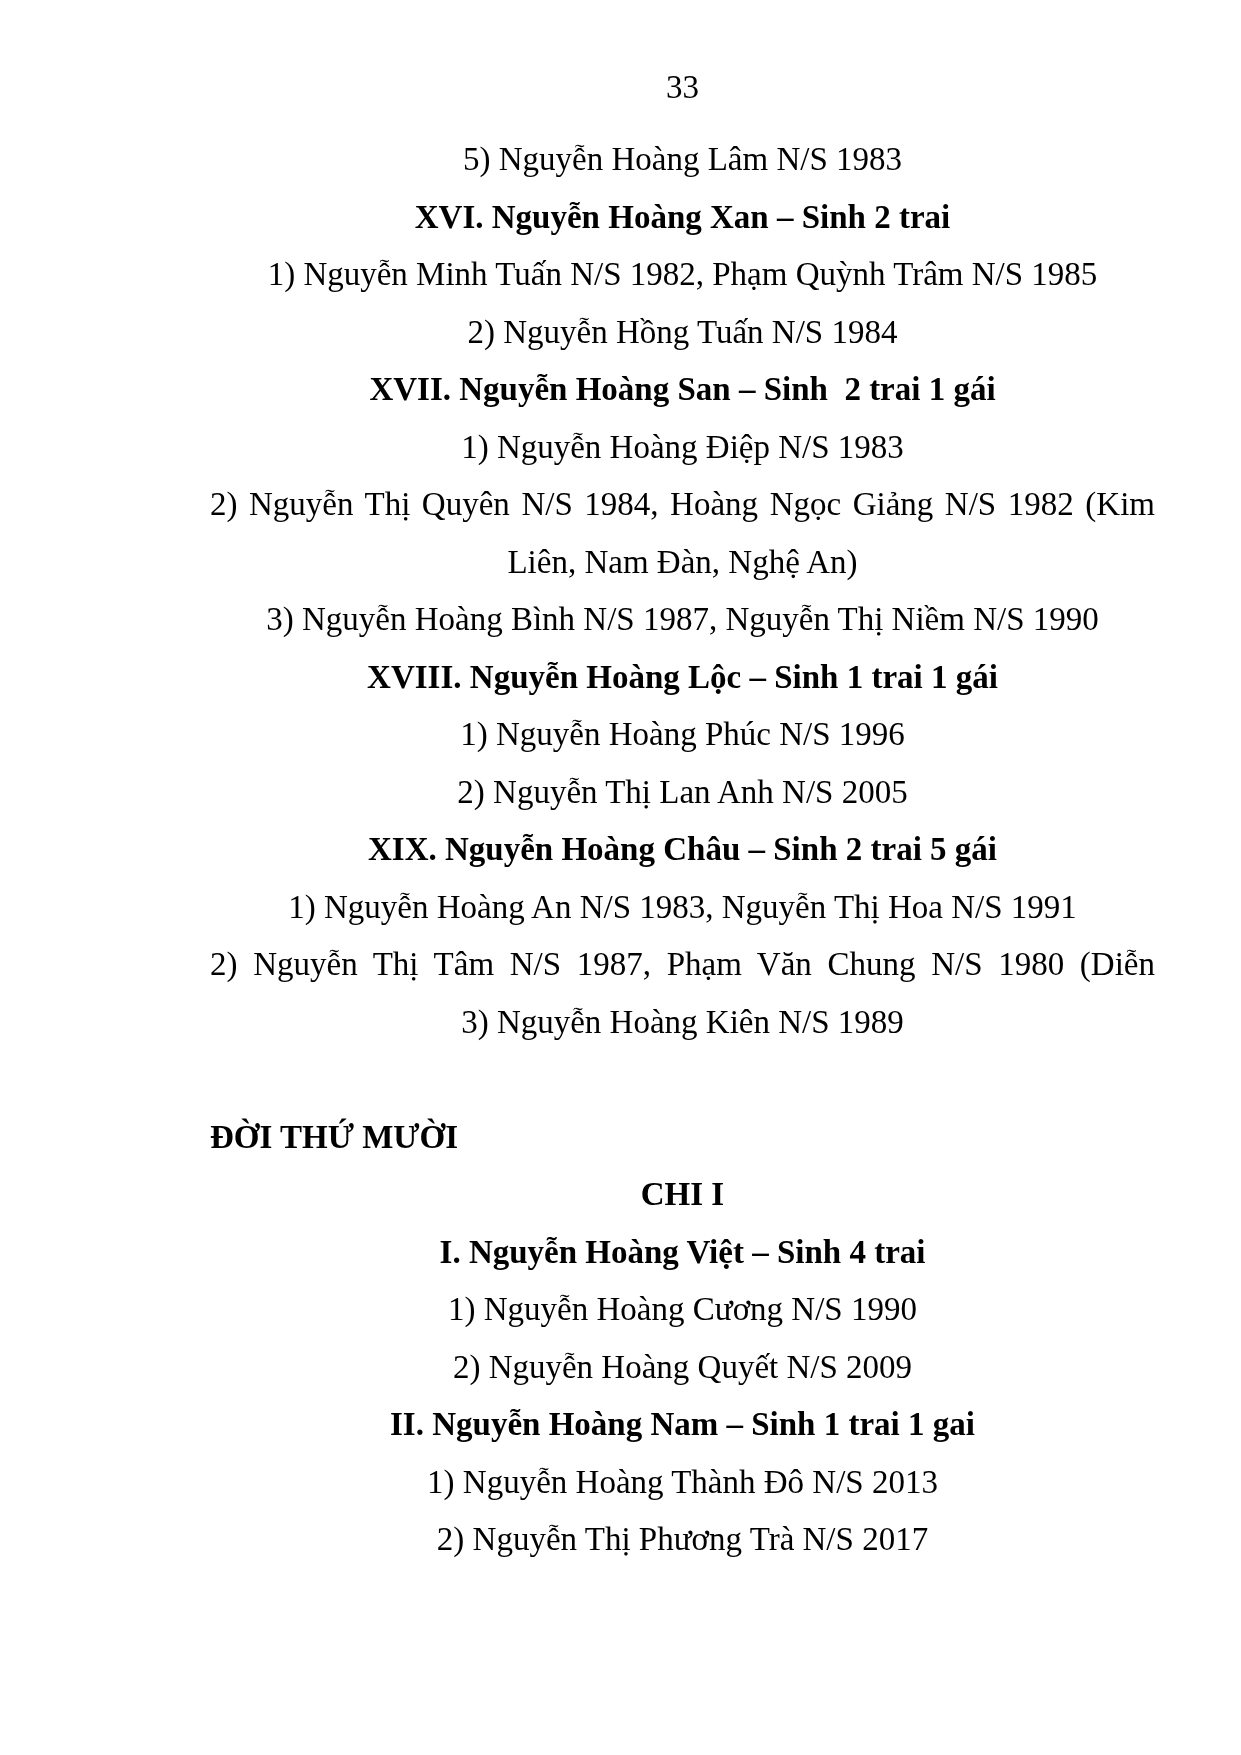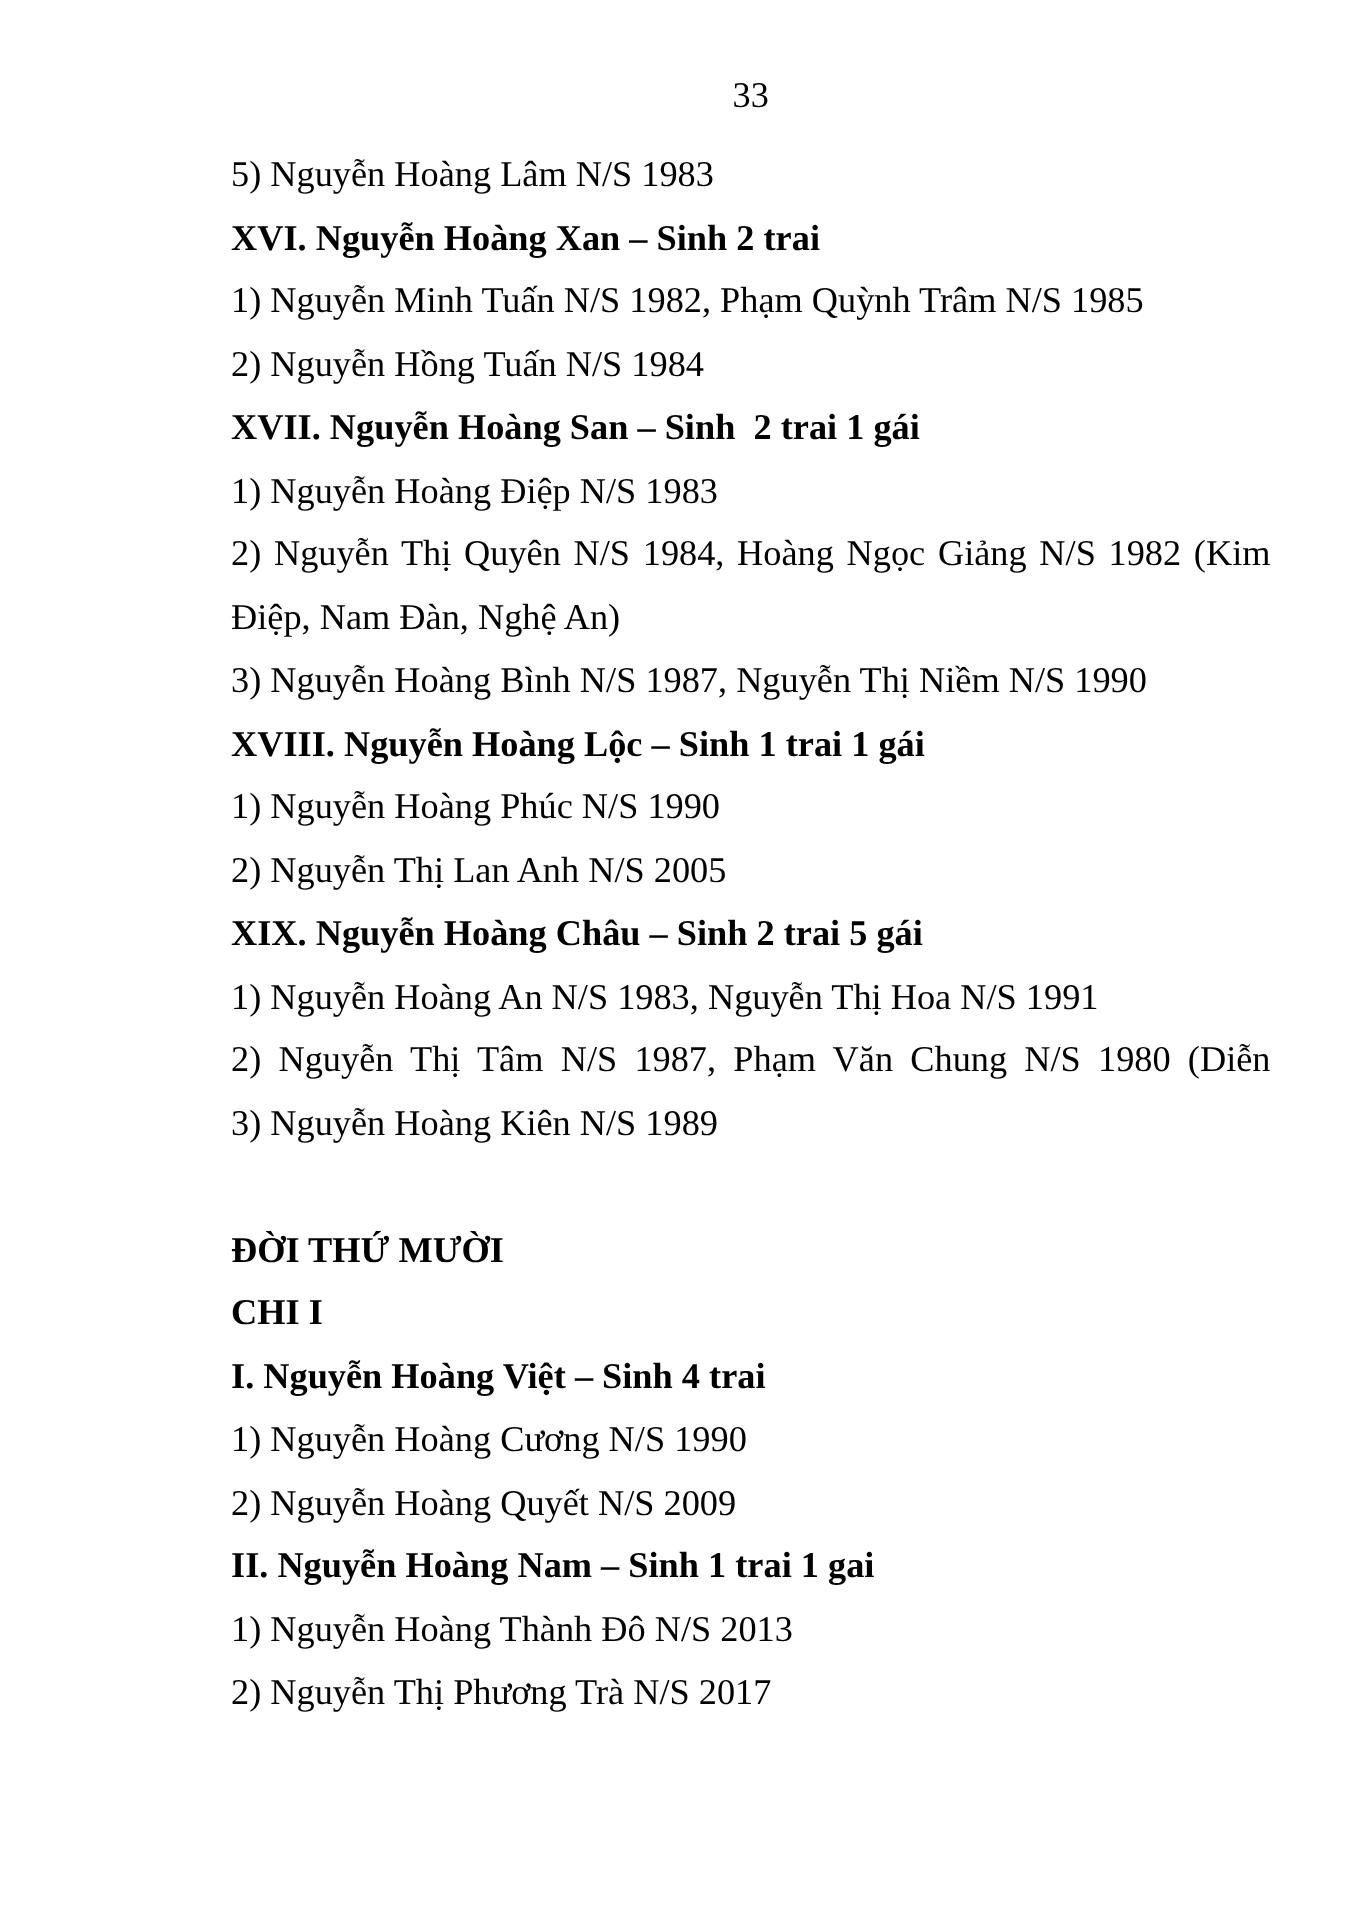--- a/index.html
+++ b/index.html
@@ -21,21 +21,21 @@
   }
   .pagenum-line {
     text-align: center;
     line-height: 57.5px;
     margin-bottom: 14.5px;
     white-space: pre-wrap;
   }
   .line {
     line-height: 57.5px;
     min-height: 57.5px;
-    text-align: left;
+    text-align: center;
     white-space: pre-wrap;
   }
   .line.bold   { font-weight: bold; }
   .line.center { text-align: left; }
   .line.justify {
     white-space: normal;
     text-align: justify;
     text-align-last: justify;
   }
 </style>
@@ -45,24 +45,24 @@
 <div class="page">
   <div class="pagenum-line">33</div>
   <div id="doc-body">
       <div class="line">5) Nguyễn Hoàng Lâm N/S 1983</div>
       <div class="line bold">XVI. Nguyễn Hoàng Xan – Sinh 2 trai</div>
       <div class="line">1) Nguyễn Minh Tuấn N/S 1982, Phạm Quỳnh Trâm N/S 1985</div>
       <div class="line">2) Nguyễn Hồng Tuấn N/S 1984</div>
       <div class="line bold">XVII. Nguyễn Hoàng San – Sinh  2 trai 1 gái</div>
       <div class="line">1) Nguyễn Hoàng Điệp N/S 1983</div>
       <div class="line justify">2) Nguyễn Thị Quyên N/S 1984, Hoàng Ngọc Giảng N/S 1982 (Kim</div>
-      <div class="line">Điệp, Nam Đàn, Nghệ An)</div>
+      <div class="line">Liên, Nam Đàn, Nghệ An)</div>
       <div class="line">3) Nguyễn Hoàng Bình N/S 1987, Nguyễn Thị Niềm N/S 1990</div>
       <div class="line bold">XVIII. Nguyễn Hoàng Lộc – Sinh 1 trai 1 gái</div>
-      <div class="line">1) Nguyễn Hoàng Phúc N/S 1990</div>
+      <div class="line">1) Nguyễn Hoàng Phúc N/S 1996</div>
       <div class="line">2) Nguyễn Thị Lan Anh N/S 2005</div>
       <div class="line bold">XIX. Nguyễn Hoàng Châu – Sinh 2 trai 5 gái</div>
       <div class="line">1) Nguyễn Hoàng An N/S 1983, Nguyễn Thị Hoa N/S 1991</div>
       <div class="line justify">2) Nguyễn Thị Tâm N/S 1987, Phạm Văn Chung N/S 1980 (Diễn</div>
       <div class="line">3) Nguyễn Hoàng Kiên N/S 1989</div>
       <div class="line"></div>
       <div class="line bold center">ĐỜI THỨ MƯỜI</div>
       <div class="line bold">CHI I</div>
       <div class="line bold">I. Nguyễn Hoàng Việt – Sinh 4 trai</div>
       <div class="line">1) Nguyễn Hoàng Cương N/S 1990</div>

